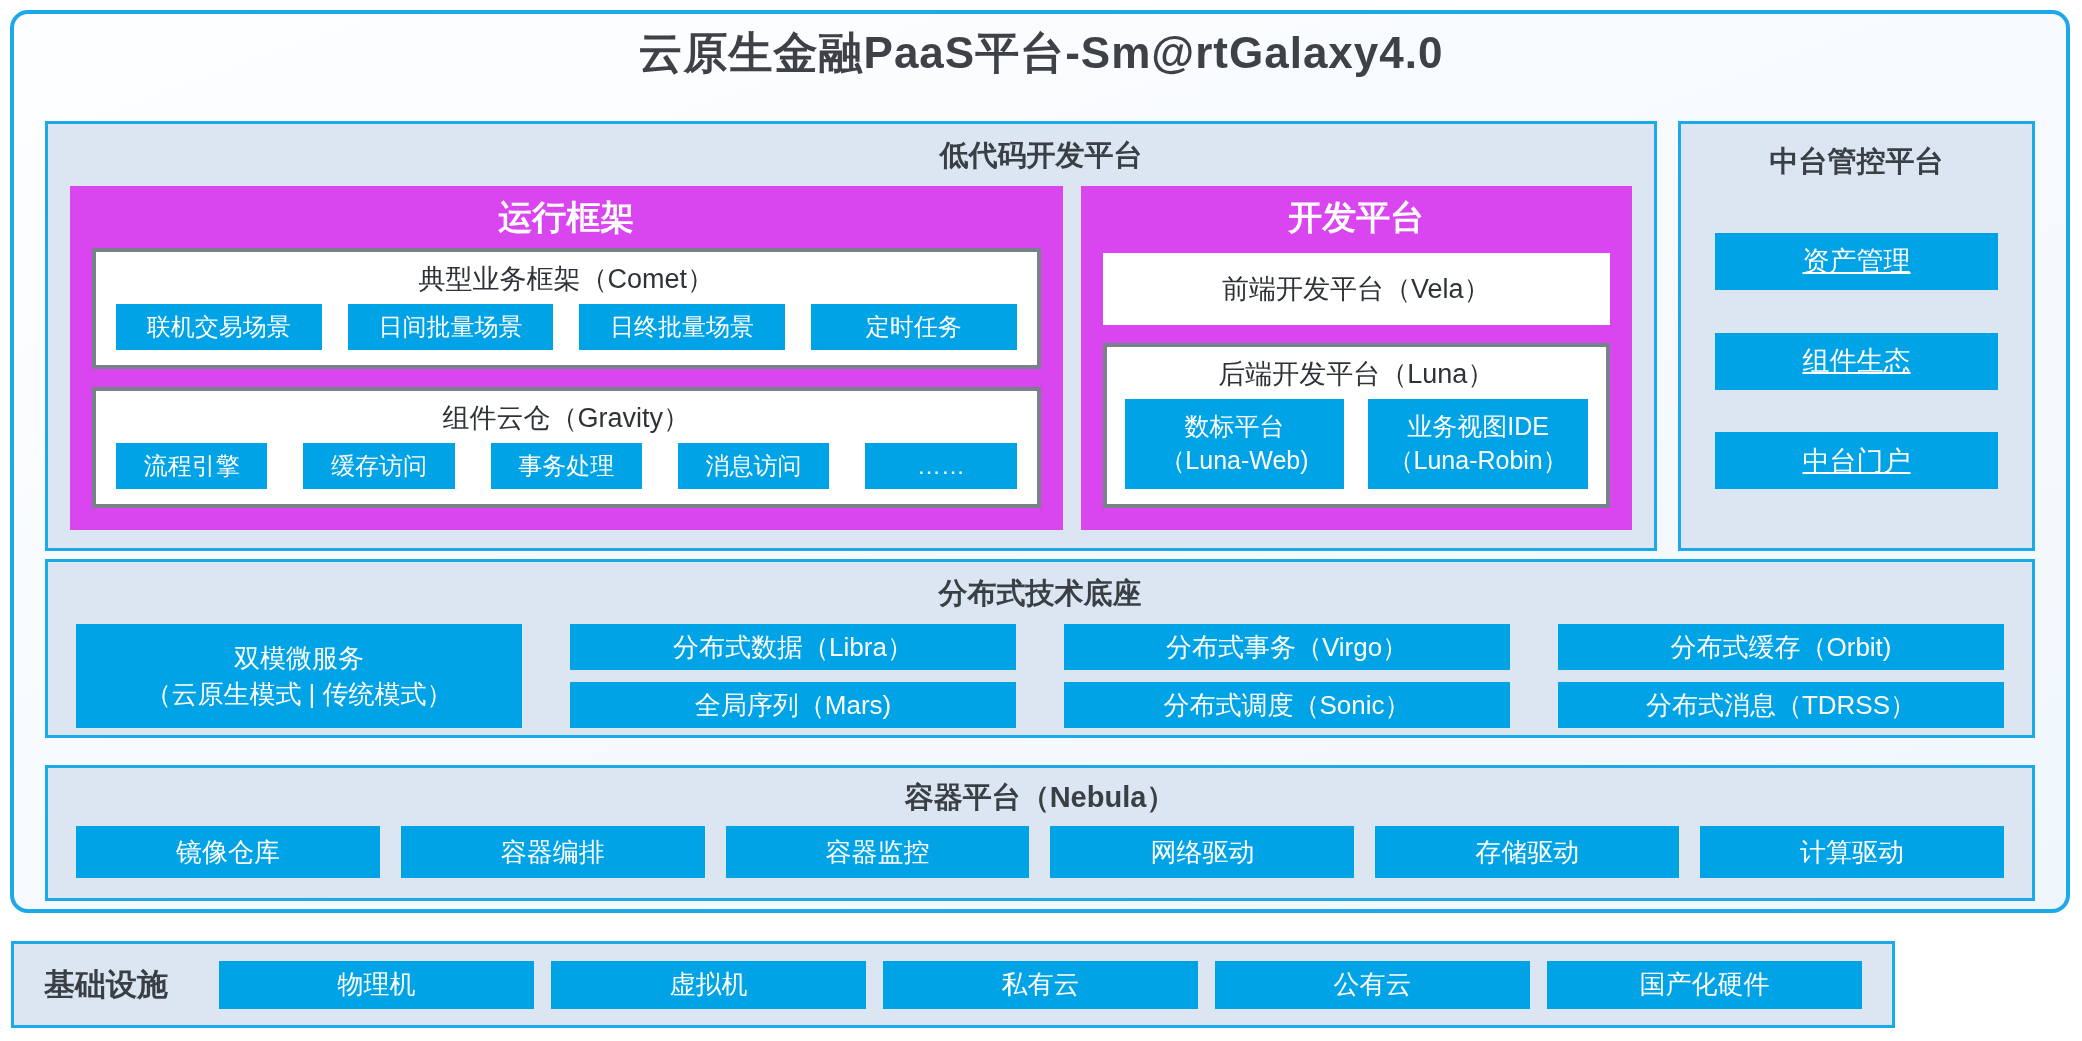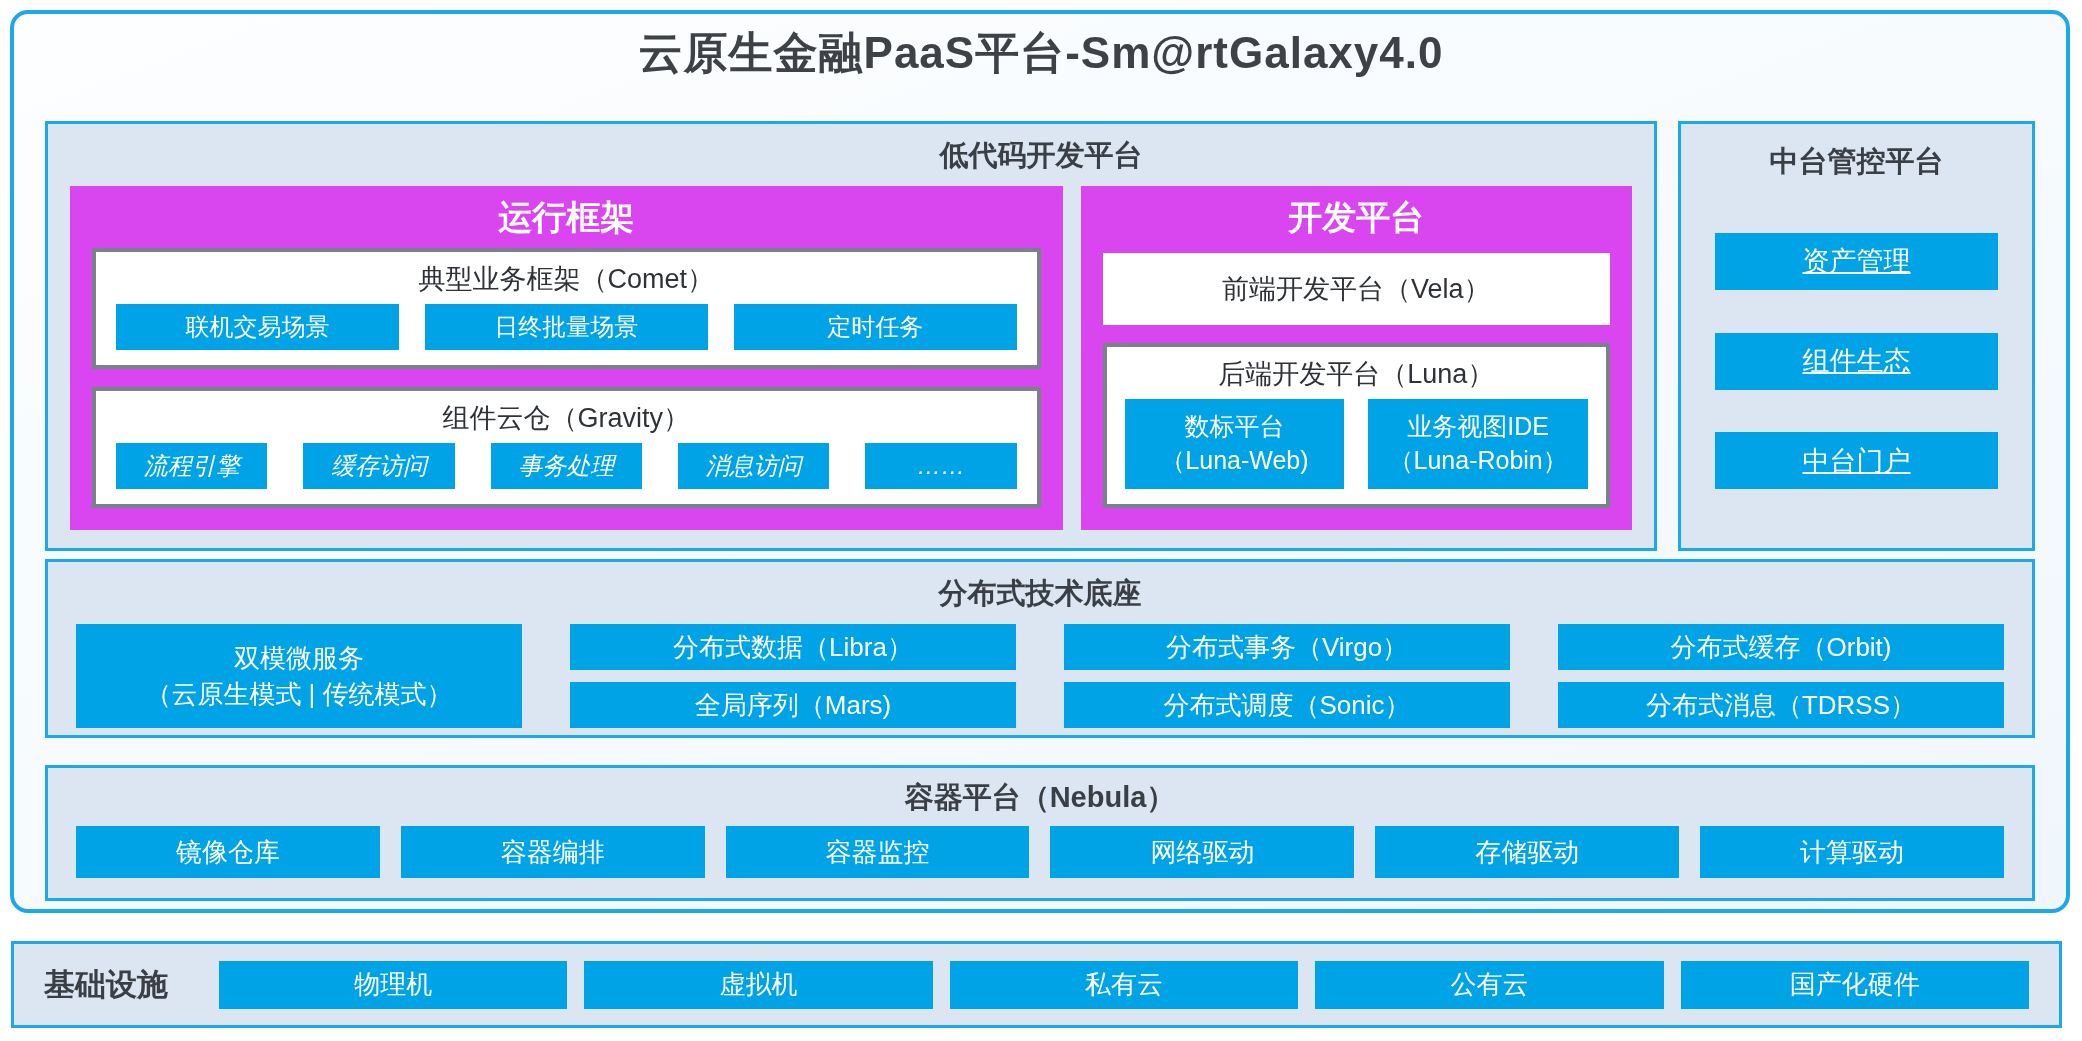--- a/index.html
+++ b/index.html
@@ -48,21 +48,21 @@
     font-size: 34px; font-weight: bold;
     padding: 9px 0 7px; white-space: nowrap;
   }
   .whitebox {
     background: #ffffff; border: 4px solid #78828B;
     margin: 0 22px; display: flex; flex-direction: column;
   }
   .whitebox.second { margin-top: 18px; margin-bottom: 22px; flex: 1; }
   .wb-title { text-align: center; font-size: 27px; color: #2F3338; padding: 9px 0 7px; white-space: nowrap; }
   .wb-row { display: flex; gap: 26px; padding: 0 20px 15px; flex: 1; align-items: center; }
-  .gravity-row { gap: 36px; font-style: italic; }
+  .gravity-row { gap: 36px; }
   .chip {
     flex: 1; height: 46px; background: #00A3E6; color: #fff;
     font-size: 24px; display: flex; align-items: center; justify-content: center;
     white-space: nowrap;
   }
   .vela-box {
     background: #ffffff; margin: 5px 22px 0; height: 72px;
     display: flex; align-items: center; justify-content: center;
     font-size: 27px; color: #2F3338; white-space: nowrap;
   }
@@ -99,21 +99,21 @@
   
   .row3 { position: absolute; left: 45px; top: 765px; width: 1990px; height: 136px; display: flex; flex-direction: column; }
   .row3 > .panel-head { padding: 10px 0 8px; }
   .cont-row { display: flex; gap: 21px; padding: 0 28px 16px; flex: 1; }
   .cont-btn {
     flex: 1; height: 52px; background: #00A3E6; color: #fff; font-size: 26px;
     display: flex; align-items: center; justify-content: center; white-space: nowrap;
   }
   
   .row4 {
-    position: absolute; left: 11px; top: 941px; width: 2051px; height: 87px;
+    position: absolute; left: 11px; top: 941px; width: 1884px; height: 87px;
     display: flex; align-items: center; padding: 0 30px; gap: 17px;
   }
   .infra-label { font-size: 31px; font-weight: bold; color: #3A3F45; white-space: nowrap; margin-right: 34px; }
   .infra-btn {
     flex: 1; height: 48px; background: #00A3E6; color: #fff; font-size: 26px;
     display: flex; align-items: center; justify-content: center; white-space: nowrap;
   }
 </style>
 </head>
 <body>
@@ -130,20 +130,21 @@
       <div class="panel-head">低代码开发平台</div>
       <div class="lowcode-body">
 
         <div class="bluepanel runtime">
           <div class="blue-head">运行框架</div>
 
           <div class="whitebox">
             <div class="wb-title">典型业务框架（Comet）</div>
             <div class="wb-row">
               <div class="chip">联机交易场景</div>
+              <div class="chip">日间批量场景</div>
               <div class="chip">日终批量场景</div>
               <div class="chip">定时任务</div>
             </div>
           </div>
 
           <div class="whitebox second">
             <div class="wb-title">组件云仓（Gravity）</div>
             <div class="wb-row gravity-row">
               <div class="chip">流程引擎</div>
               <div class="chip">缓存访问</div>

